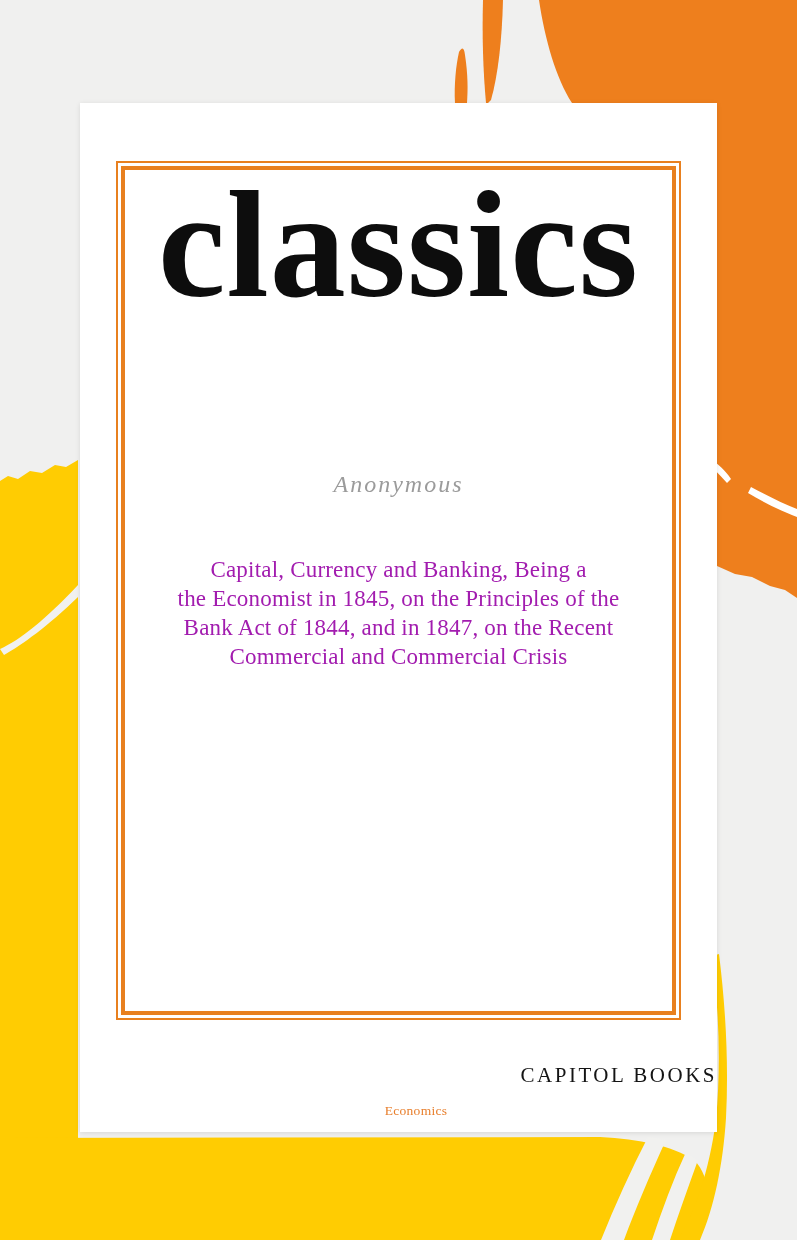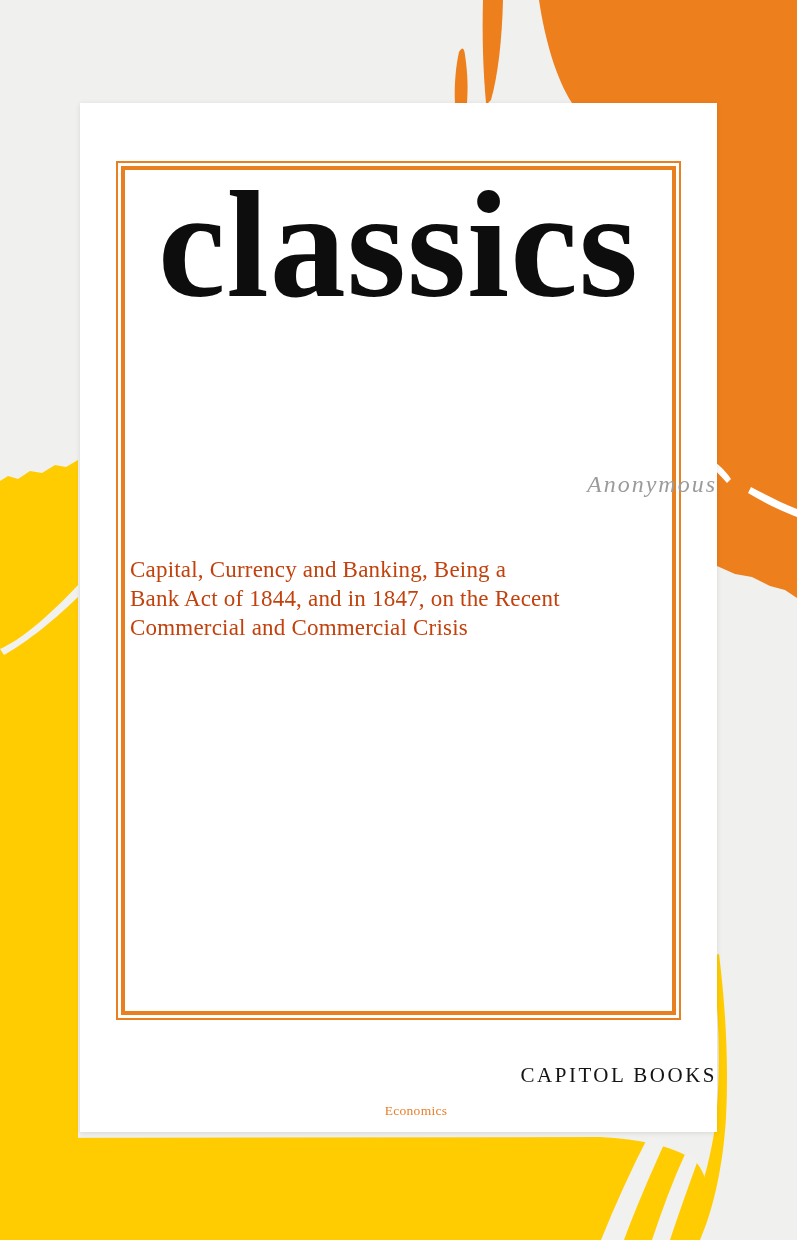--- a/index.html
+++ b/index.html
@@ -23,29 +23,29 @@
     border:4px solid #E8801F;
   }
   .series-title{
     position:absolute;top:72px;left:0;right:0;
     text-align:center;
     font-size:152px;line-height:140px;font-weight:700;
     letter-spacing:1px;color:#0D0D0D;
   }
   .author{
     position:absolute;top:367px;left:0;right:0;
-    text-align:right;
+    text-align:center;
     font-size:24px;line-height:28px;font-style:italic;
     letter-spacing:2px;color:#9B9B9B;
   }
   .subtitle{
     position:absolute;top:452px;left:50px;right:50px;
-    text-align:left;
+    text-align:center;
     font-size:23px;line-height:29px;
-    letter-spacing:0.2px;color:#c2410c;font-family:Liberation Serif, serif;
+    letter-spacing:0.2px;color:#a21caf;font-family:Liberation Serif, serif;
   }
   .publisher{
     position:absolute;top:959px;left:0;right:0;
     text-align:right;
     font-size:21px;line-height:26px;
     letter-spacing:2.5px;color:#141414;
   }
   .category{
     position:absolute;top:999px;left:0;right:0;
     text-align:center;
@@ -94,20 +94,21 @@
   </div>
 
   <div class="series-title">
     <div>classics</div>
   </div>
 
   <div class="author">Anonymous</div>
 
   <div class="subtitle">
     <div>Capital, Currency and Banking, Being a</div>
+    <div>the Economist in 1845, on the Principles of the</div>
     <div>Bank Act of 1844, and in 1847, on the Recent</div>
     <div>Commercial and Commercial Crisis</div>
   </div>
 
   <div class="publisher">CAPITOL BOOKS</div>
 
   <div class="category">Economics</div>
 
 </div>
 

